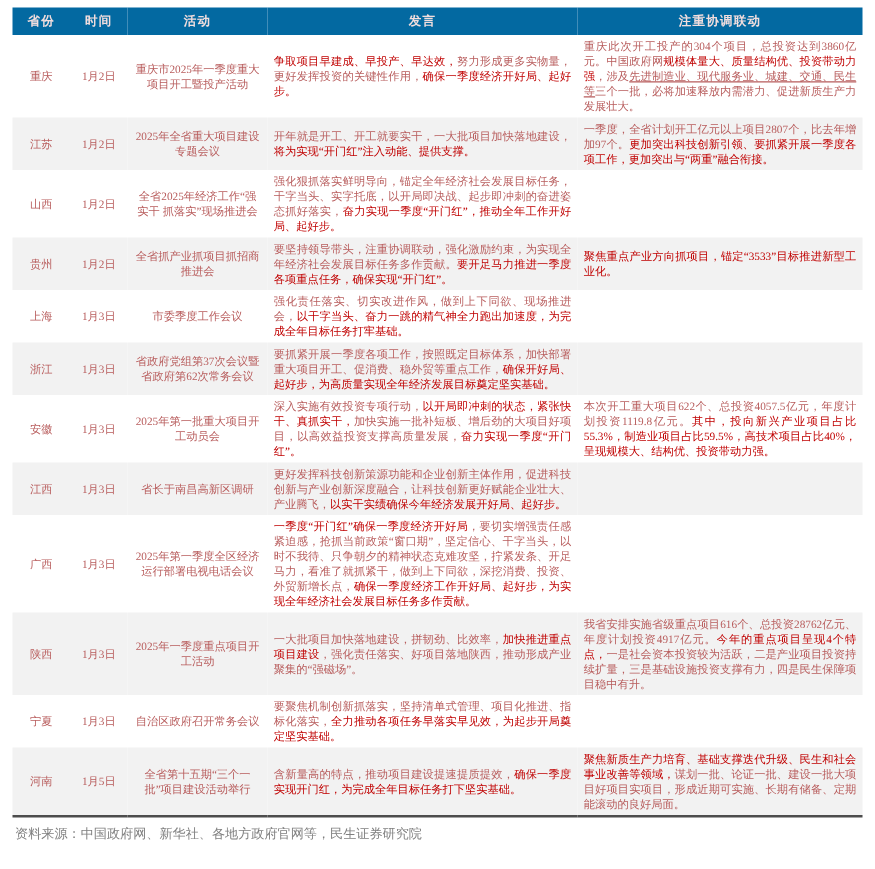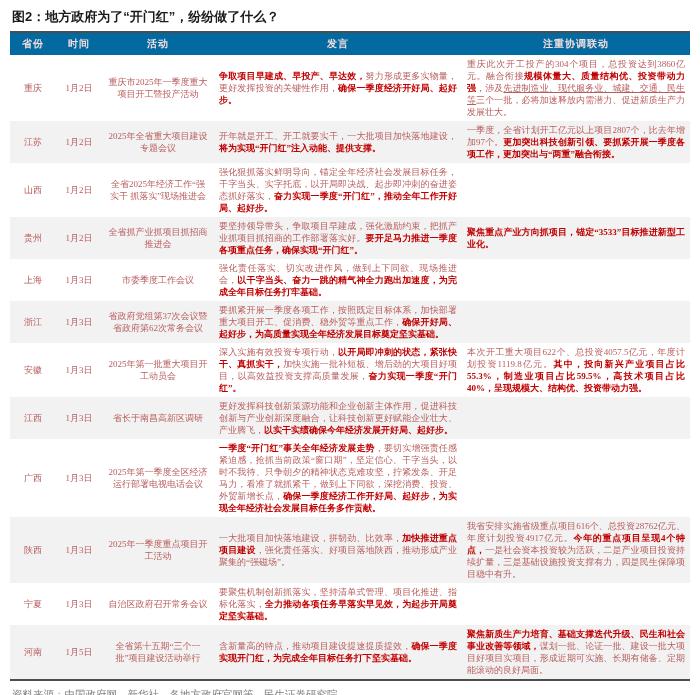--- a/index.html
+++ b/index.html
@@ -20,32 +20,31 @@
     background:#0369a1;color:#F2DEDE;
     font-weight:bold;font-size:10px;padding:4px 0;text-align:center;
     letter-spacing:1px;
   }
   td{
     font-size:9px;line-height:12px;color:#B85C5C;
     padding:3px 5px;vertical-align:middle;text-align:justify;
   }
   td.c{text-align:center;}
   tr.alt td{background:#F2F2F2;}
-  .b{font-weight:bold;color:#C00000;}
+  .b{font-weight:normal;color:#C00000;}
   .u{text-decoration:underline;}
   .footer{
     font-family:"Liberation Sans",sans-serif;
     font-size:10.5px;color:#808080;line-height:16px;padding:5px 0 0 2px;
   }
 </style>
 </head>
 <body>
 
 <div class="page">
-  <div class="title">图2：地方政府为了“开门红”，纷纷做了什么？</div>
 
   <table>
     <colgroup>
       <col class="c-prov">
         <col class="c-date">
         <col class="c-act">
         <col class="c-speech">
         <col class="c-proj">
     </colgroup>
     <thead>
@@ -56,41 +55,41 @@
         <th>发言</th>
         <th>注重协调联动</th>
       </tr>
     </thead>
     <tbody>
         <tr>
           <td class="c">重庆</td>
           <td class="c">1月2日</td>
           <td class="c">重庆市2025年一季度重大项目开工暨投产活动</td>
           <td><span class="b">争取项目早建成、早投产、早达效，</span><span>努力形成更多实物量，更好发挥投资的关键性作用，</span><span class="b">确保一季度经济开好局、起好步。</span></td>
-          <td><span>重庆此次开工投产的304个项目，总投资达到3860亿元。融合衔接</span><span class="b">规模体量大、质量结构优、投资带动力强</span><span>，涉及</span><span class="u">先进制造业、现代服务业、城建、交通、民生等</span><span>三个一批，必将加速释放内需潜力、促进新质生产力发展壮大。</span></td>
+          <td><span>重庆此次开工投产的304个项目，总投资达到3860亿元。中国政府网</span><span class="b">规模体量大、质量结构优、投资带动力强</span><span>，涉及</span><span class="u">先进制造业、现代服务业、城建、交通、民生等</span><span>三个一批，必将加速释放内需潜力、促进新质生产力发展壮大。</span></td>
         </tr>
         <tr class="alt">
           <td class="c">江苏</td>
           <td class="c">1月2日</td>
           <td class="c">2025年全省重大项目建设专题会议</td>
           <td><span>开年就是开工、开工就要实干，一大批项目加快落地建设，</span><span class="b">将为实现“开门红”注入动能、提供支撑。</span></td>
           <td><span>一季度，全省计划开工亿元以上项目2807个，比去年增加97个。</span><span class="b">更加突出科技创新引领、要抓紧开展一季度各项工作，更加突出与“两重”融合衔接。</span></td>
         </tr>
         <tr>
           <td class="c">山西</td>
           <td class="c">1月2日</td>
           <td class="c">全省2025年经济工作“强实干 抓落实”现场推进会</td>
           <td><span>强化狠抓落实鲜明导向，锚定全年经济社会发展目标任务，干字当头、实字托底，以开局即决战、起步即冲刺的奋进姿态抓好落实，</span><span class="b">奋力实现一季度“开门红”，推动全年工作开好局、起好步。</span></td>
           <td></td>
         </tr>
         <tr class="alt">
           <td class="c">贵州</td>
           <td class="c">1月2日</td>
           <td class="c">全省抓产业抓项目抓招商推进会</td>
-          <td><span>要坚持领导带头，争取项目早建成，强化激励约束，把抓产业抓项目抓招商的工作部署落实好。</span><span class="b">要开足马力推进一季度各项重点任务，确保实现“开门红”。</span></td>
+          <td><span>要坚持领导带头，注重协调联动，强化激励约束，为实现全年经济社会发展目标任务多作贡献。</span><span class="b">要开足马力推进一季度各项重点任务，确保实现“开门红”。</span></td>
           <td><span class="b">聚焦重点产业方向抓项目，锚定“3533”目标推进新型工业化。</span></td>
         </tr>
         <tr>
           <td class="c">上海</td>
           <td class="c">1月3日</td>
           <td class="c">市委季度工作会议</td>
           <td><span>强化责任落实、切实改进作风，做到上下同欲、现场推进会，</span><span class="b">以干字当头、奋力一跳的精气神全力跑出加速度，为完成全年目标任务打牢基础。</span></td>
           <td></td>
         </tr>
         <tr class="alt">
@@ -111,21 +110,21 @@
           <td class="c">江西</td>
           <td class="c">1月3日</td>
           <td class="c">省长于南昌高新区调研</td>
           <td><span>更好发挥科技创新策源功能和企业创新主体作用，促进科技创新与产业创新深度融合，让科技创新更好赋能企业壮大、产业腾飞，</span><span class="b">以实干实绩确保今年经济发展开好局、起好步。</span></td>
           <td></td>
         </tr>
         <tr>
           <td class="c">广西</td>
           <td class="c">1月3日</td>
           <td class="c">2025年第一季度全区经济运行部署电视电话会议</td>
-          <td><span class="b">一季度“开门红”事关全年经济发展走势</span><span>，要切实增强责任感紧迫感，抢抓当前政策“窗口期”，坚定信心、干字当头，以时不我待、只争朝夕的精神状态克难攻坚，拧紧发条、开足马力，看准了就抓紧干，做到上下同欲，深挖消费、投资、外贸新增长点，</span><span class="b">确保一季度经济工作开好局、起好步，为实现全年经济社会发展目标任务多作贡献。</span></td>
+          <td><span class="b">一季度“开门红”确保一季度经济开好局</span><span>，要切实增强责任感紧迫感，抢抓当前政策“窗口期”，坚定信心、干字当头，以时不我待、只争朝夕的精神状态克难攻坚，拧紧发条、开足马力，看准了就抓紧干，做到上下同欲，深挖消费、投资、外贸新增长点，</span><span class="b">确保一季度经济工作开好局、起好步，为实现全年经济社会发展目标任务多作贡献。</span></td>
           <td></td>
         </tr>
         <tr class="alt">
           <td class="c">陕西</td>
           <td class="c">1月3日</td>
           <td class="c">2025年一季度重点项目开工活动</td>
           <td><span>一大批项目加快落地建设，拼韧劲、比效率，</span><span class="b">加快推进重点项目建设</span><span>，强化责任落实、好项目落地陕西，推动形成产业聚集的“强磁场”。</span></td>
           <td><span>我省安排实施省级重点项目616个、总投资28762亿元、年度计划投资4917亿元。</span><span class="b">今年的重点项目呈现4个特点，</span><span>一是社会资本投资较为活跃，二是产业项目投资持续扩量，三是基础设施投资支撑有力，四是民生保障项目稳中有升。</span></td>
         </tr>
         <tr>

